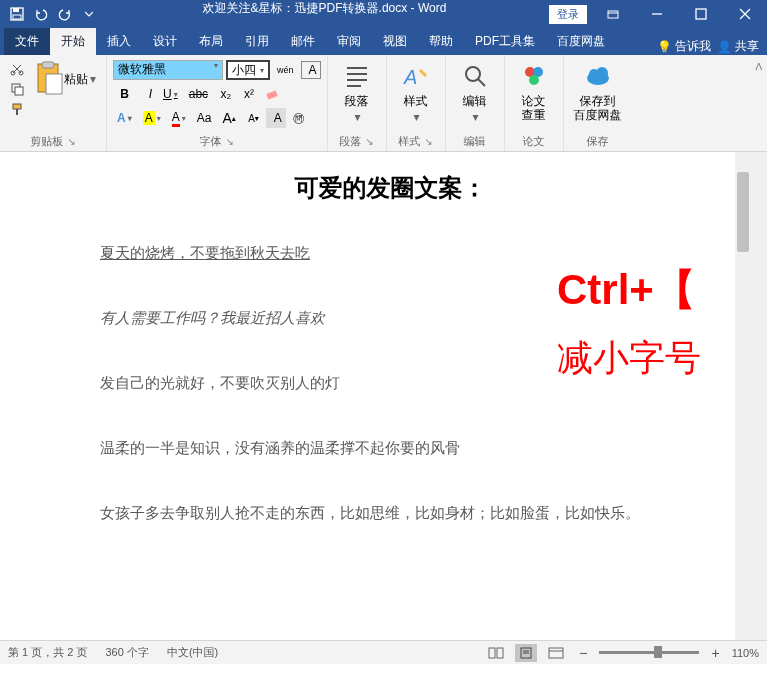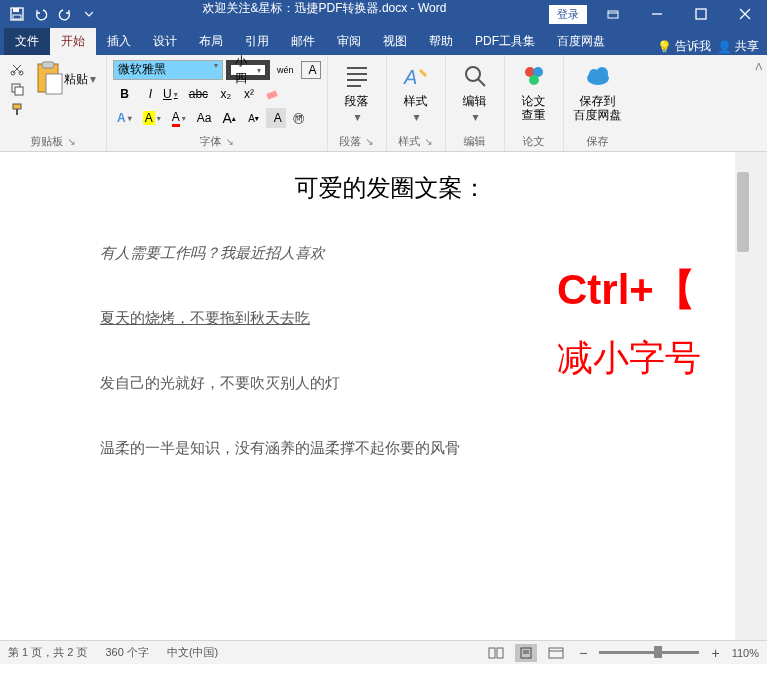--- a/index.html
+++ b/index.html
@@ -7,52 +7,52 @@
 .titlebar{height:28px;background:#2b579a;display:flex;color:#fff}
 .qat{display:flex;align-items:center;padding-left:6px;gap:2px}
 .qat-btn{width:22px;height:22px;display:flex;align-items:center;justify-content:center;cursor:pointer}
 .title-center{flex:1;text-align:center;font-size:12px}
 .title-right{display:flex;align-items:center}
 .login-btn{background:#fff;color:#2b579a;padding:2px 8px;font-size:11px;margin-right:4px;cursor:pointer}
 .win-btn{width:44px;height:28px;display:flex;align-items:center;justify-content:center;cursor:pointer}
 .win-btn svg{stroke:#fff}
 .tabs{height:27px;background:#2b579a;display:flex;align-items:flex-end;padding-left:4px;color:#fff}
 .tab{padding:5px 11px;font-size:12px;cursor:pointer}
-.tab.active{background:#f3f3f3;color:#7f1d1d}
+.tab.active{background:#f3f3f3;color:#0f172a}
 .tab.file{background:#1e3e6e}
 .tabs-right{margin-left:auto;display:flex;align-items:center;padding-right:8px;gap:6px}
 .tabs-right .ritem{display:flex;align-items:center;gap:3px;cursor:pointer;font-size:12px}
 .ribbon{height:97px;background:#f3f3f3;border-bottom:1px solid #d4d4d4;display:flex}
 .rgroup{border-right:1px solid #e1e1e1;padding:3px 6px 0;display:flex;flex-direction:column}
 .rgroup-body{flex:1;display:flex;align-items:flex-start}
 .rgroup-label{text-align:center;font-size:11px;color:#666;padding:2px 0;display:flex;justify-content:center;align-items:center;gap:4px}
 .paste-area{display:flex;align-items:flex-start}
 .cut-copy{display:flex;flex-direction:column;gap:2px;padding:2px}
 .small-ico{width:18px;height:18px;cursor:pointer;display:flex;align-items:center;justify-content:center}
 .paste-btn{display:flex;flex-direction:row;align-items:center;cursor:pointer;padding:2px 4px}
 .paste-btn span{font-size:12px;margin-top:2px}
 .font-group-body{display:flex;flex-direction:column;gap:4px;padding-top:2px}
 .font-row{display:flex;align-items:center;gap:3px}
 .font-name{width:110px;height:20px;border:1px solid #ababab;background:#7dd3fc;display:flex;align-items:flex-start;padding:0 4px;font-size:12px}
-.font-size{width:44px;height:20px;border:5px solid #404040;background:#fff;display:flex;align-items:center;padding:0 4px;font-size:12px}
+.font-size{width:44px;height:20px;border:2px solid #404040;background:#fff;display:flex;align-items:center;padding:0 4px;font-size:12px}
 .mini-btn{height:20px;min-width:20px;border:1px solid transparent;display:flex;align-items:center;justify-content:flex-end;cursor:pointer;font-size:12px;padding:0 3px}
 .bold{font-weight:bold}
 .italic{font-style:italic}
 .uline{text-decoration:underline}
 .rbig{width:46px;display:flex;flex-direction:column;align-items:center;cursor:pointer;padding:2px}
 .rbig-ico{width:32px;height:32px;display:flex;align-items:center;justify-content:center}
 .rbig span{font-size:12px;margin-top:2px;text-align:center;line-height:1.2}
 .caret{font-size:8px;color:#666;margin-left:2px}
 .dlaunch{font-size:10px;color:#888;cursor:pointer}
 .doc-area{height:488px;background:#fff;position:relative;overflow:hidden;border-right:16px solid #f0f0f0}
 .doc-area::after{content:"";position:absolute;right:-16px;top:0;width:16px;height:100%;background:#f0f0f0}
 .scrollbar{position:absolute;right:0;top:0;width:16px;height:100%;background:#f0f0f0}
 .scroll-thumb{position:absolute;right:2px;top:20px;width:12px;height:80px;background:#c1c1c1;border-radius:2px;cursor:pointer}
 .page{padding:20px 70px 0 100px}
-.doc-title{font-size:24px;font-weight:400;text-align:center;margin-bottom:40px;font-family:"微软雅黑",sans-serif}
+.doc-title{font-size:24px;font-weight:700;text-align:center;margin-bottom:40px;font-family:"微软雅黑",sans-serif}
 .doc-line{font-size:15px;color:#595959;margin-bottom:46px;font-family:"微软雅黑",sans-serif}
 .doc-line.it{font-style:italic}
 .doc-line.ul{text-decoration:underline}
 .annot{position:absolute;right:50px;top:110px;color:#f00;font-weight:900}
 .annot .a1{font-family:"Comic Sans MS","Arial Black",sans-serif;font-size:42px;font-weight:700}
 .annot .a2{font-size:36px;margin-top:16px;font-weight:400}
 .statusbar{height:24px;background:#f3f3f3;border-top:1px solid #d4d4d4;display:flex;align-items:center;padding:0 8px;font-size:11px;color:#555}
 .statusbar .sl{margin-right:18px}
 .statusbar .sright{margin-left:auto;display:flex;align-items:center;gap:8px}
 .view-btn{width:22px;height:18px;display:flex;align-items:center;justify-content:center;cursor:pointer}
@@ -330,24 +330,25 @@
     </div>
     <div class="rgroup-label">保存</div>
   </div>
 
   <div style="margin-left:auto;padding:4px;color:#888;cursor:pointer;font-size:14px">˄</div>
 </div>
 
 <div class="doc-area">
   <div class="page">
     <div class="doc-title">可爱的发圈文案：</div>
+    <div class="doc-line ul">夏天的烧烤，不要拖到秋天去吃</div>
     <div class="doc-line it">有人需要工作吗？我最近招人喜欢</div>
-    <div class="doc-line ul">夏天的烧烤，不要拖到秋天去吃</div>
     <div class="doc-line">发自己的光就好，不要吹灭别人的灯</div>
     <div class="doc-line">温柔的一半是知识，没有涵养的温柔撑不起你要的风骨</div>
+    <div class="doc-line">女孩子多去争取别人抢不走的东西，比如思维，比如身材；比如脸蛋，比如快乐。</div>
   </div>
   <div class="annot">
     <div class="a1">Ctrl+【</div>
     <div class="a2">减小字号</div>
   </div>
   <div class="scrollbar">
     <div class="scroll-thumb"></div>
   </div>
 </div>
 

